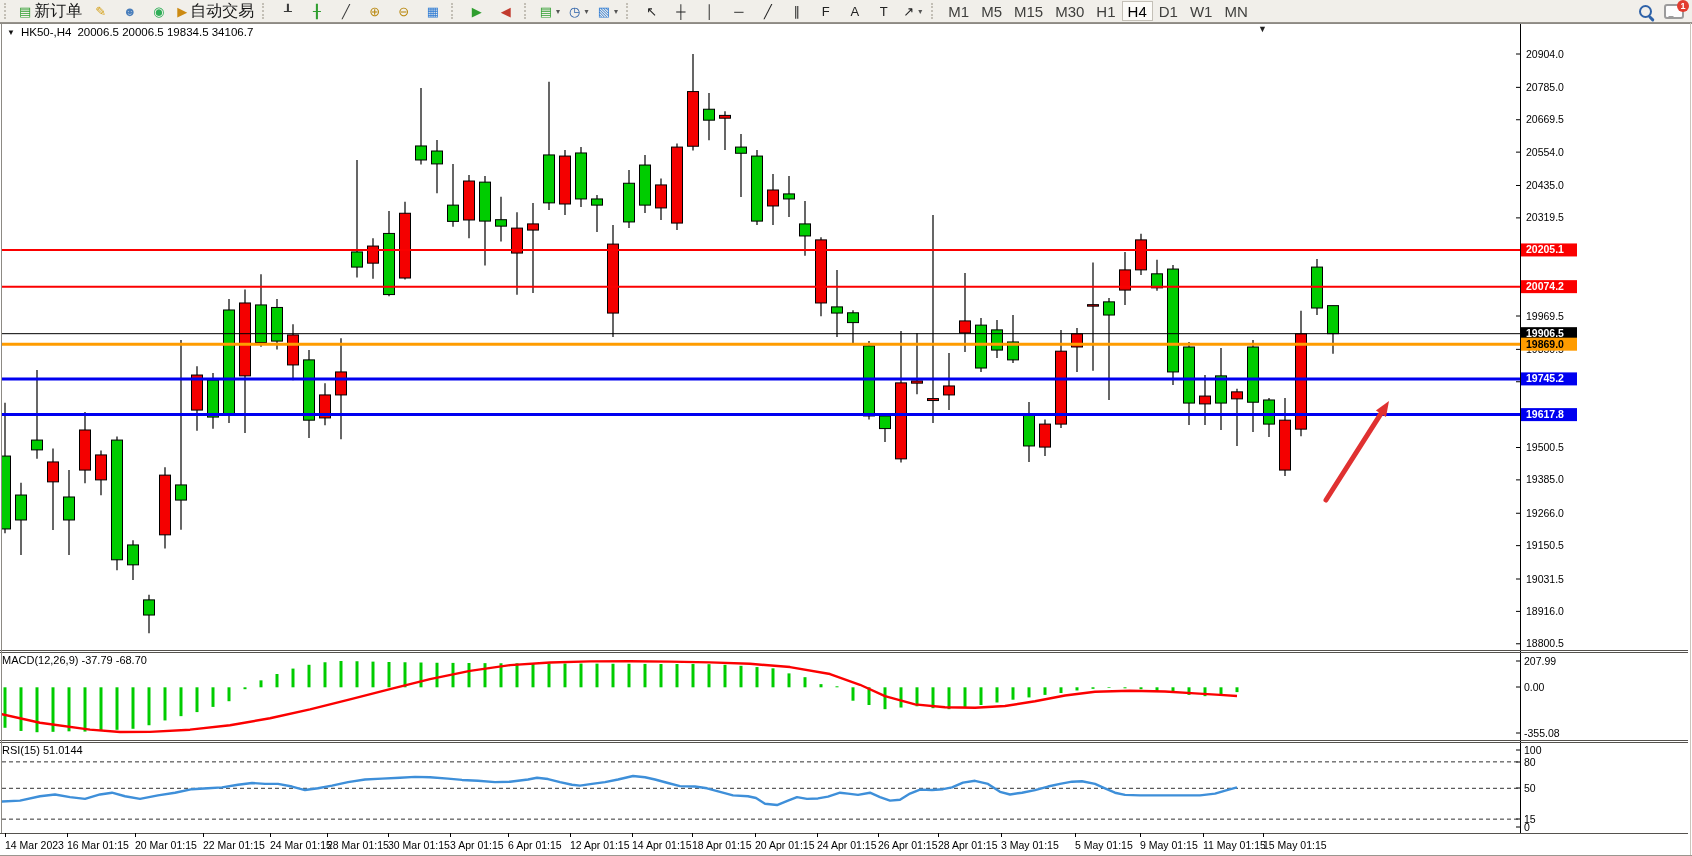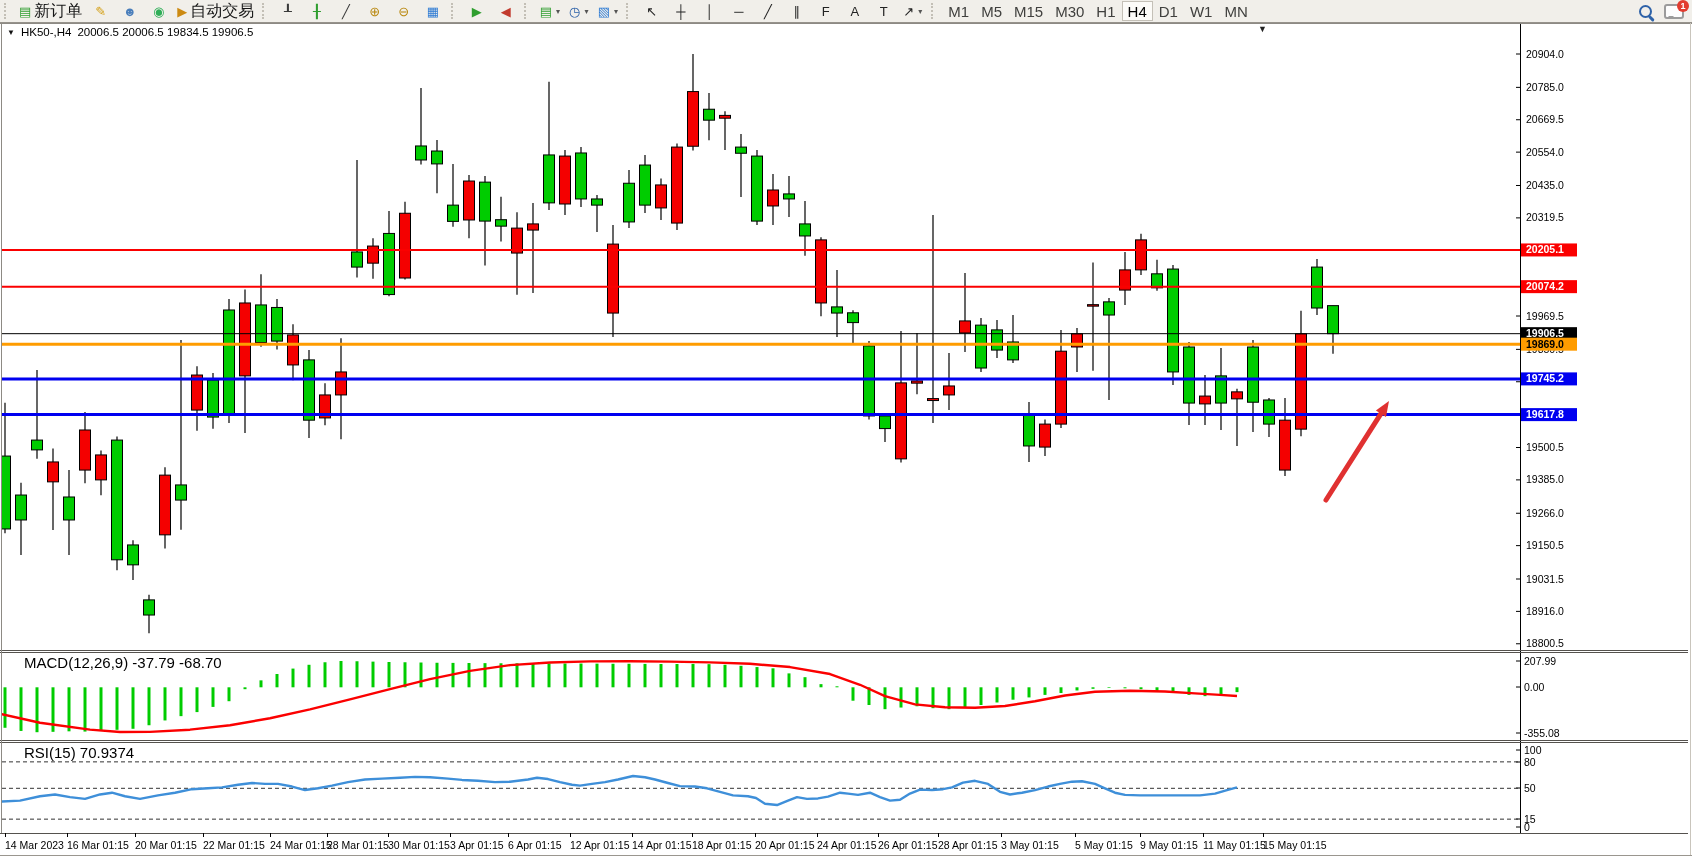--- a/index.html
+++ b/index.html
@@ -20,21 +20,21 @@
   .mag{width:9px;height:9px;border:2px solid #2e62a8;border-radius:50%;position:relative;}
   .mag::after{content:"";position:absolute;width:7px;height:2.5px;background:#2e62a8;
               transform:rotate(45deg);right:-5px;bottom:-4px;border-radius:2px;}
   .bubble{width:16px;height:11px;border:2px solid #9b9b9b;border-radius:3px;background:#fdfdfd;position:relative;}
   .bubble::after{content:"";position:absolute;left:2px;bottom:-5px;border:3px solid transparent;border-top-color:#9b9b9b;}
   .nbadge{position:absolute;top:-6px;right:-7px;width:12px;height:12px;border-radius:50%;
           background:#e23b2e;color:#fff;font-size:9px;line-height:12px;text-align:center;font-weight:bold;}
   
   .chart-title{position:absolute;top:26px;left:7px;font-size:11.5px;color:#000;z-index:4;display:flex;gap:6px;align-items:center;}
   .chart-title .tri{font-size:8px;color:#111;}
-  .ind-label{position:absolute;left:24px;font-size:15px;color:#000;z-index:4;}
+  .ind-label{position:absolute;left:2px;font-size:11px;color:#000;z-index:4;}
   .mini-caret{position:absolute;left:1258px;top:24px;font-size:9px;color:#222;z-index:4;}
 </style>
 </head>
 <body>
 
 <div class="screen">
 
   <svg id="chart-svg" width="1692" height="856" style="position:absolute;top:0;left:0;">
       <rect x="0" y="22" width="1692" height="834" fill="#ffffff"></rect>
       <defs>
@@ -542,20 +542,20 @@
       <div class="mag"></div>
       <div class="bubble">
         <div class="nbadge">1</div>
       </div>
     </div>
   </div>
 
   <div class="chart-title">
     <span class="tri">▼</span>
     <span>HK50-,H4</span>
-    <span>20006.5 20006.5 19834.5 19906.5</span>
+    <span>20006.5 20006.5 19834.5 34106.7</span>
   </div>
 
   <div class="ind-label" style="top:654px;">MACD(12,26,9) -37.79 -68.70</div>
-  <div class="ind-label" style="top:744px;">RSI(15) 70.9374</div>
+  <div class="ind-label" style="top:744px;">RSI(15) 51.0144</div>
 
   <div class="mini-caret">▼</div>
 </div>
 
 </body></html>

